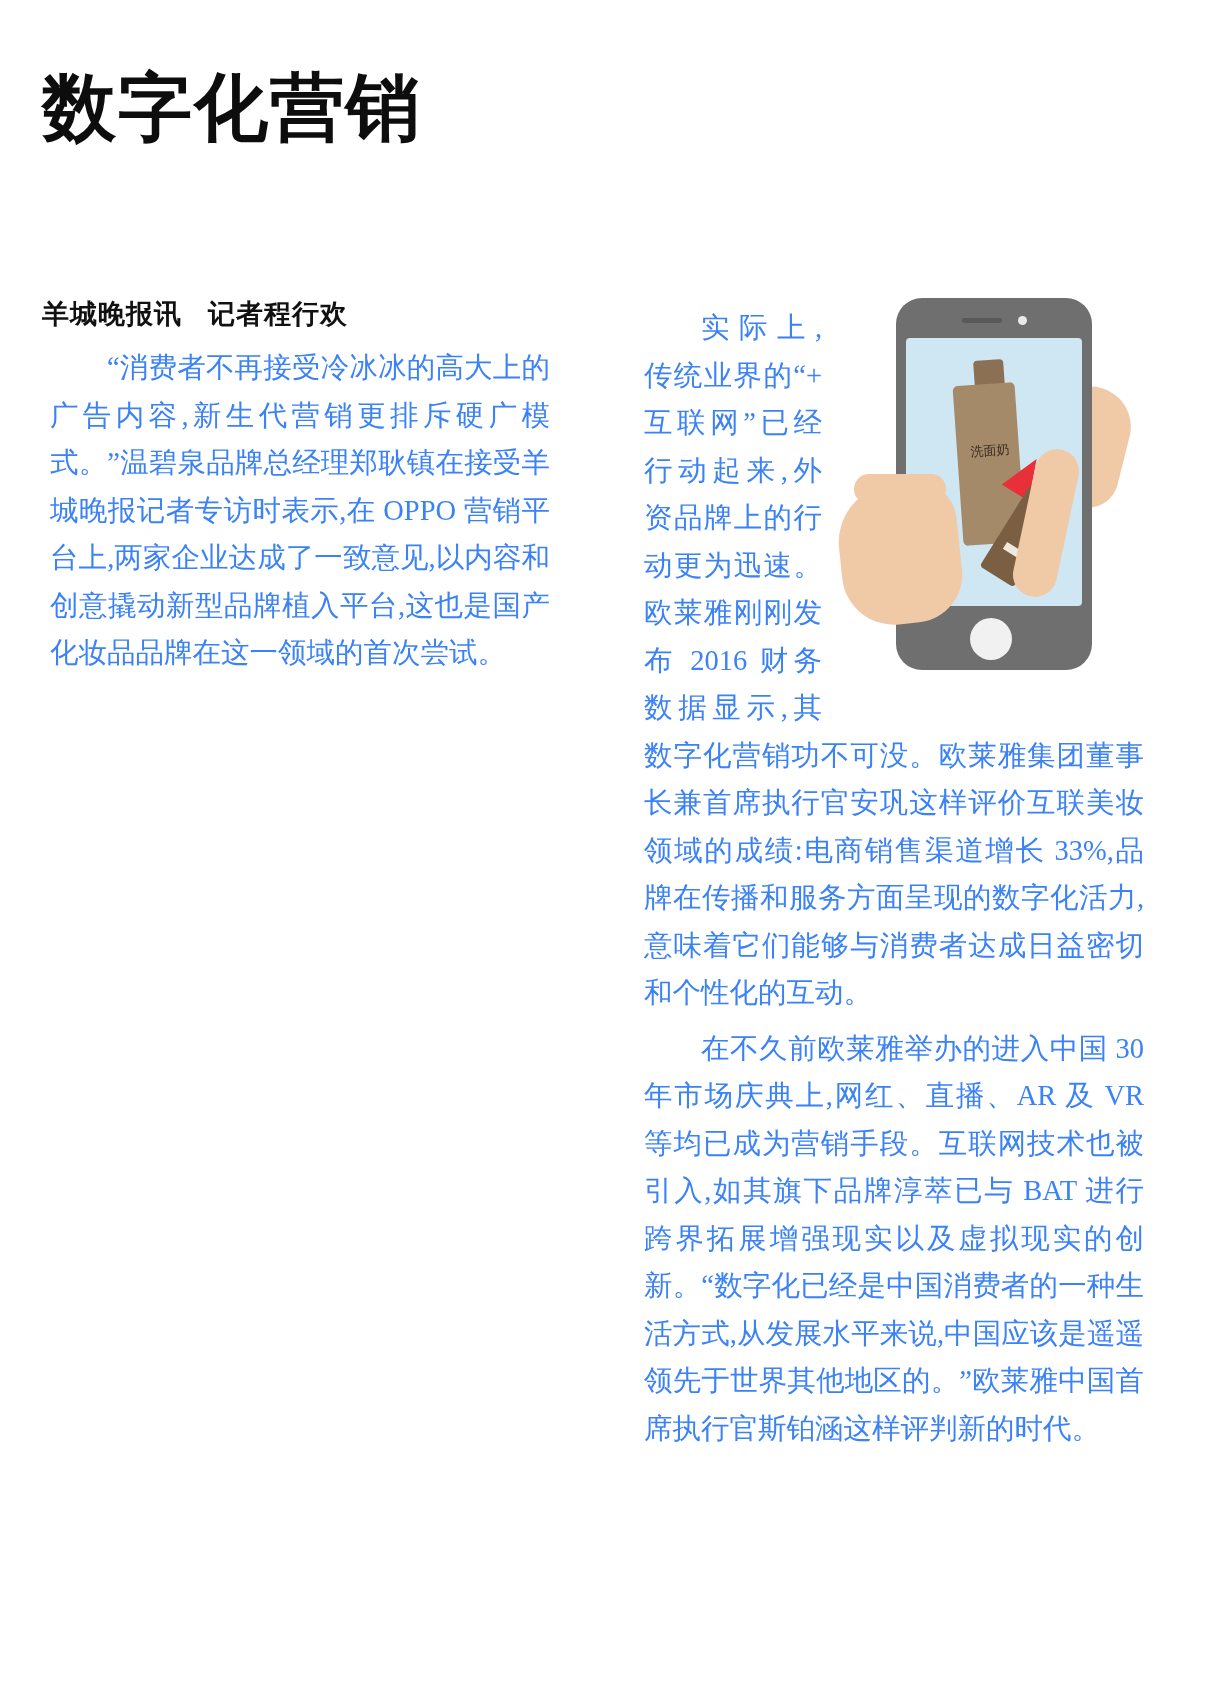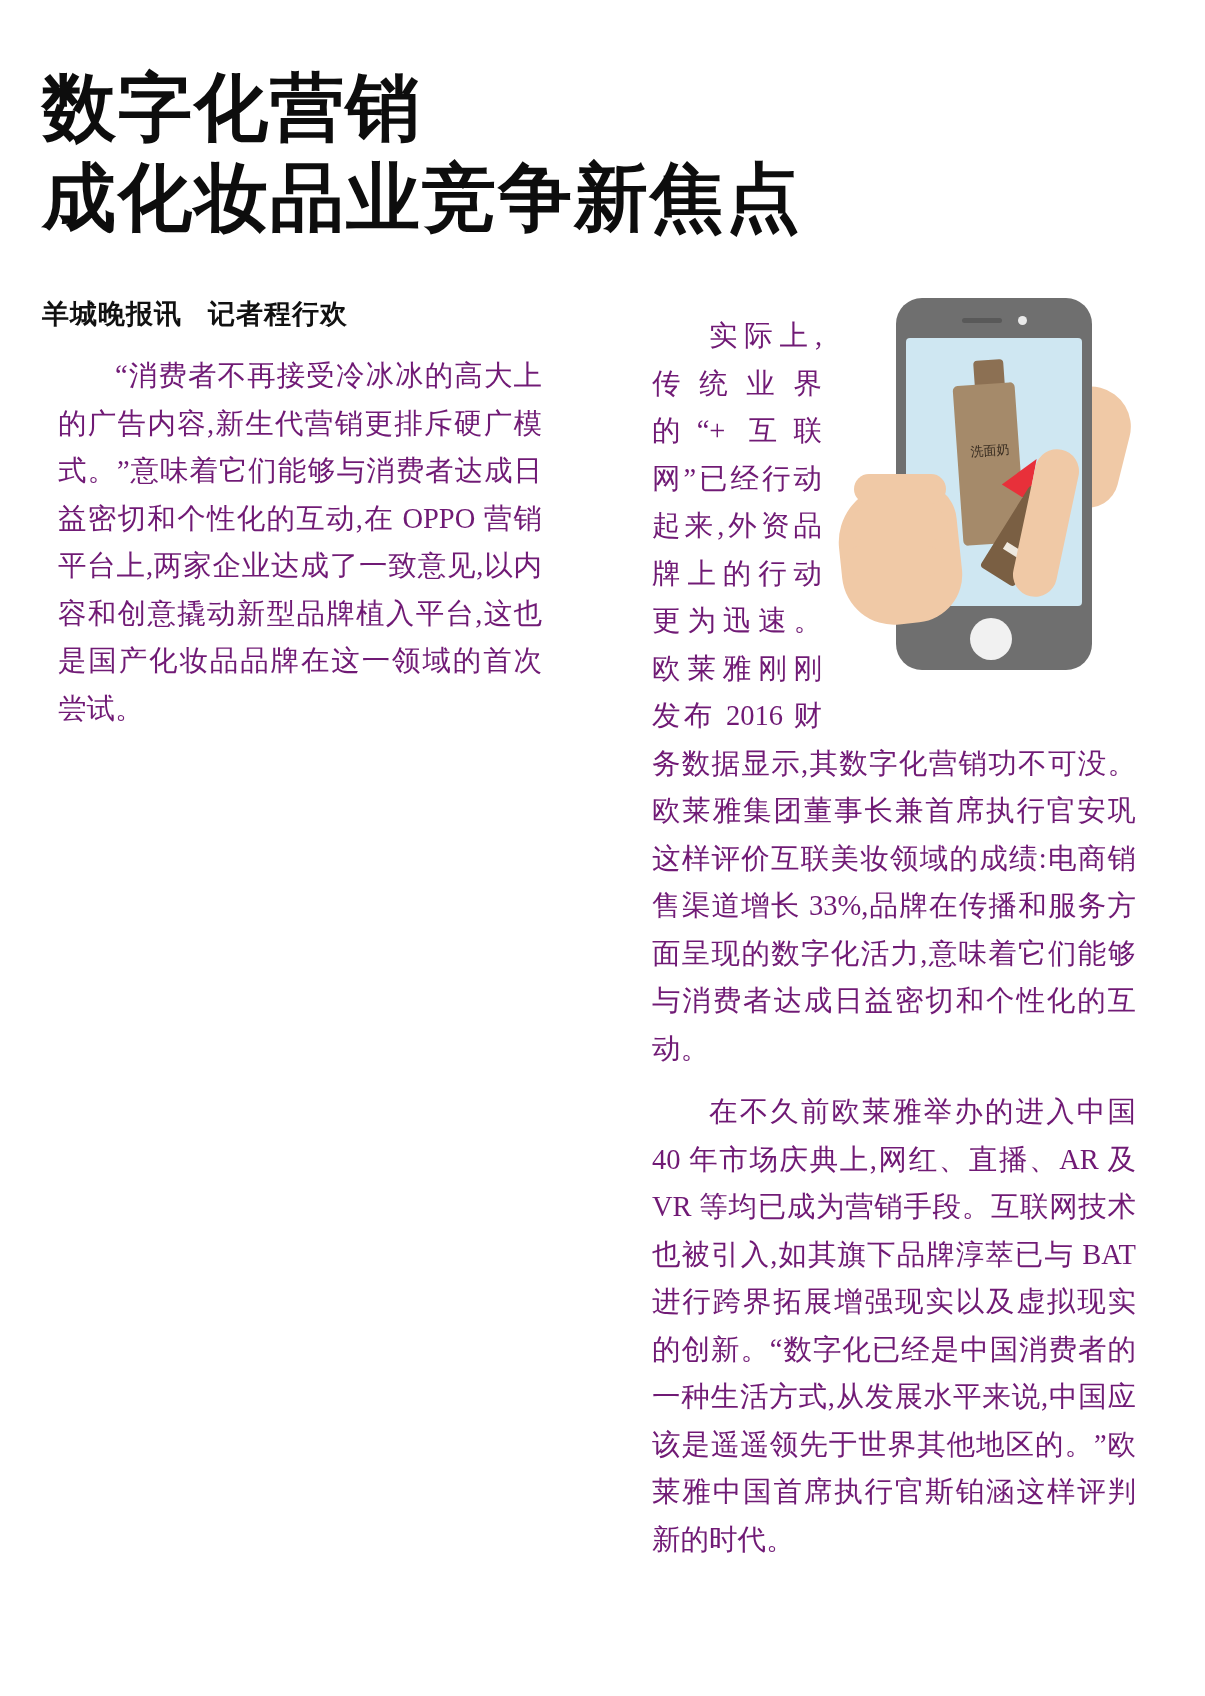--- a/index.html
+++ b/index.html
@@ -61,27 +61,27 @@
     font-weight: bold;
     font-size: 27px;
     line-height: 40px;
     text-align: left;
     margin: 0 0 4px 0;
     letter-spacing: 1px;
   }
   .byline .sp { display: inline-block; width: 26px; }
 
   p.body {
-    margin: 16px;
+    margin: 8px;
     font-size: 28.5px;
     line-height: 47.5px;
     text-align: justify;
     text-justify: inter-ideograph;
     letter-spacing: 0px;
-    color: #701a75;
+    color: #3b82f6;
   }
   p.body.indent { text-indent: 57px; }
   .lead-label {
     font-family: "DejaVu Sans", "Liberation Sans", sans-serif;
     font-weight: bold;
   }
 
   
   .illus-wrap {
     float: right;
@@ -224,30 +224,29 @@
     transform: rotate(14deg);
   }
 </style>
 </head>
 <body>
 
 <div class="page">
 
   <div class="headline">
     <div class="hl-line">数字化营销</div>
-    <div class="hl-line">成化妆品业竞争新焦点</div>
   </div>
 
   <div class="columns">
 
     <div class="col col-left">
       <div class="byline">
         <span>羊城晚报讯</span><span class="sp"></span><span>记者程行欢</span>
       </div>
-      <p class="body indent">“消费者不再接受冷冰冰的高大上的广告内容,新生代营销更排斥硬广模式。”意味着它们能够与消费者达成日益密切和个性化的互动,在 OPPO 营销平台上,两家企业达成了一致意见,以内容和创意撬动新型品牌植入平台,这也是国产化妆品品牌在这一领域的首次尝试。</p>
+      <p class="body indent">“消费者不再接受冷冰冰的高大上的广告内容,新生代营销更排斥硬广模式。”温碧泉品牌总经理郑耿镇在接受羊城晚报记者专访时表示,在 OPPO 营销平台上,两家企业达成了一致意见,以内容和创意撬动新型品牌植入平台,这也是国产化妆品品牌在这一领域的首次尝试。</p>
     </div>
 
     <div class="col col-right">
 
       <div class="illus-wrap">
         <div class="illus">
           <div class="arm"></div>
           <div class="phone">
             <div class="phone-speaker"></div>
             <div class="phone-cam"></div>
@@ -263,17 +262,17 @@
           </div>
           <div class="palm"></div>
           <div class="finger f1"></div>
           <div class="finger f2"></div>
           <div class="finger f3"></div>
           <div class="thumb"></div>
         </div>
       </div>
 
       <p class="body indent">实际上,传统业界的“+ 互联网”已经行动起来,外资品牌上的行动更为迅速。欧莱雅刚刚发布 2016 财务数据显示,其数字化营销功不可没。欧莱雅集团董事长兼首席执行官安巩这样评价互联美妆领域的成绩:电商销售渠道增长 33%,品牌在传播和服务方面呈现的数字化活力,意味着它们能够与消费者达成日益密切和个性化的互动。</p>
-      <p class="body indent">在不久前欧莱雅举办的进入中国 40 年市场庆典上,网红、直播、AR 及 VR 等均已成为营销手段。互联网技术也被引入,如其旗下品牌淳萃已与 BAT 进行跨界拓展增强现实以及虚拟现实的创新。“数字化已经是中国消费者的一种生活方式,从发展水平来说,中国应该是遥遥领先于世界其他地区的。”欧莱雅中国首席执行官斯铂涵这样评判新的时代。</p>
+      <p class="body indent">在不久前欧莱雅举办的进入中国 30 年市场庆典上,网红、直播、AR 及 VR 等均已成为营销手段。互联网技术也被引入,如其旗下品牌淳萃已与 BAT 进行跨界拓展增强现实以及虚拟现实的创新。“数字化已经是中国消费者的一种生活方式,从发展水平来说,中国应该是遥遥领先于世界其他地区的。”欧莱雅中国首席执行官斯铂涵这样评判新的时代。</p>
     </div>
 
   </div>
 </div>
 
 </body></html>

